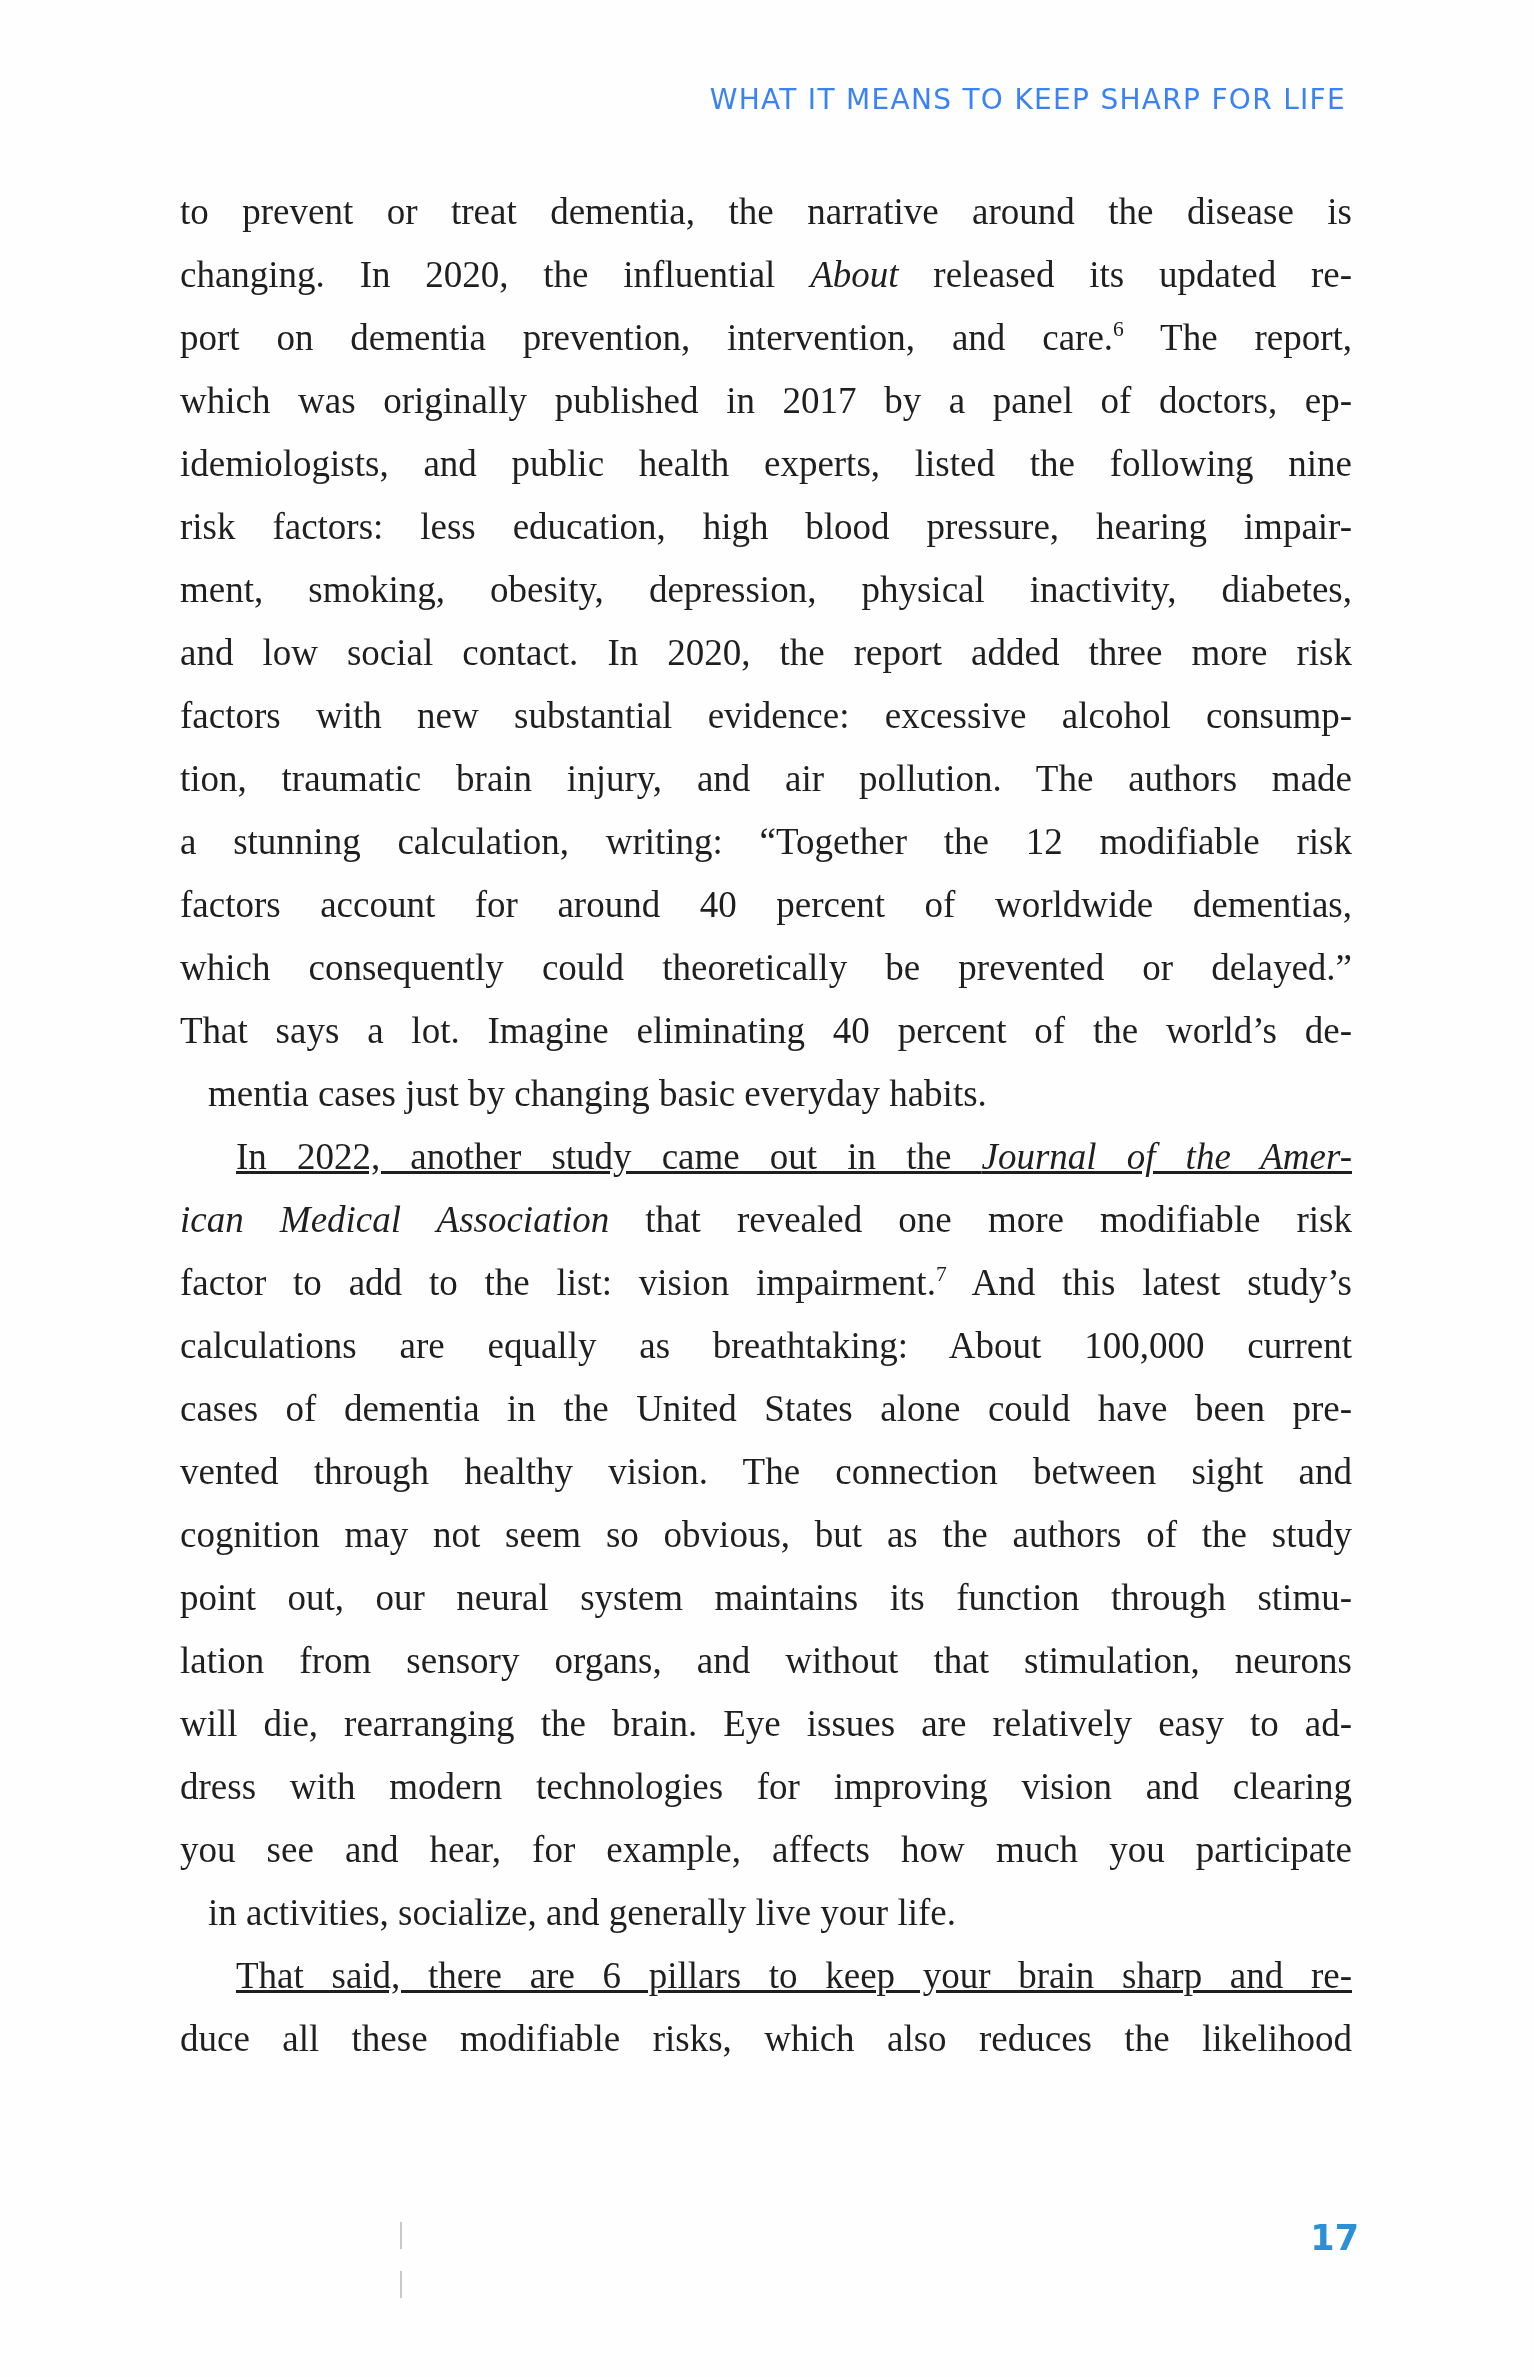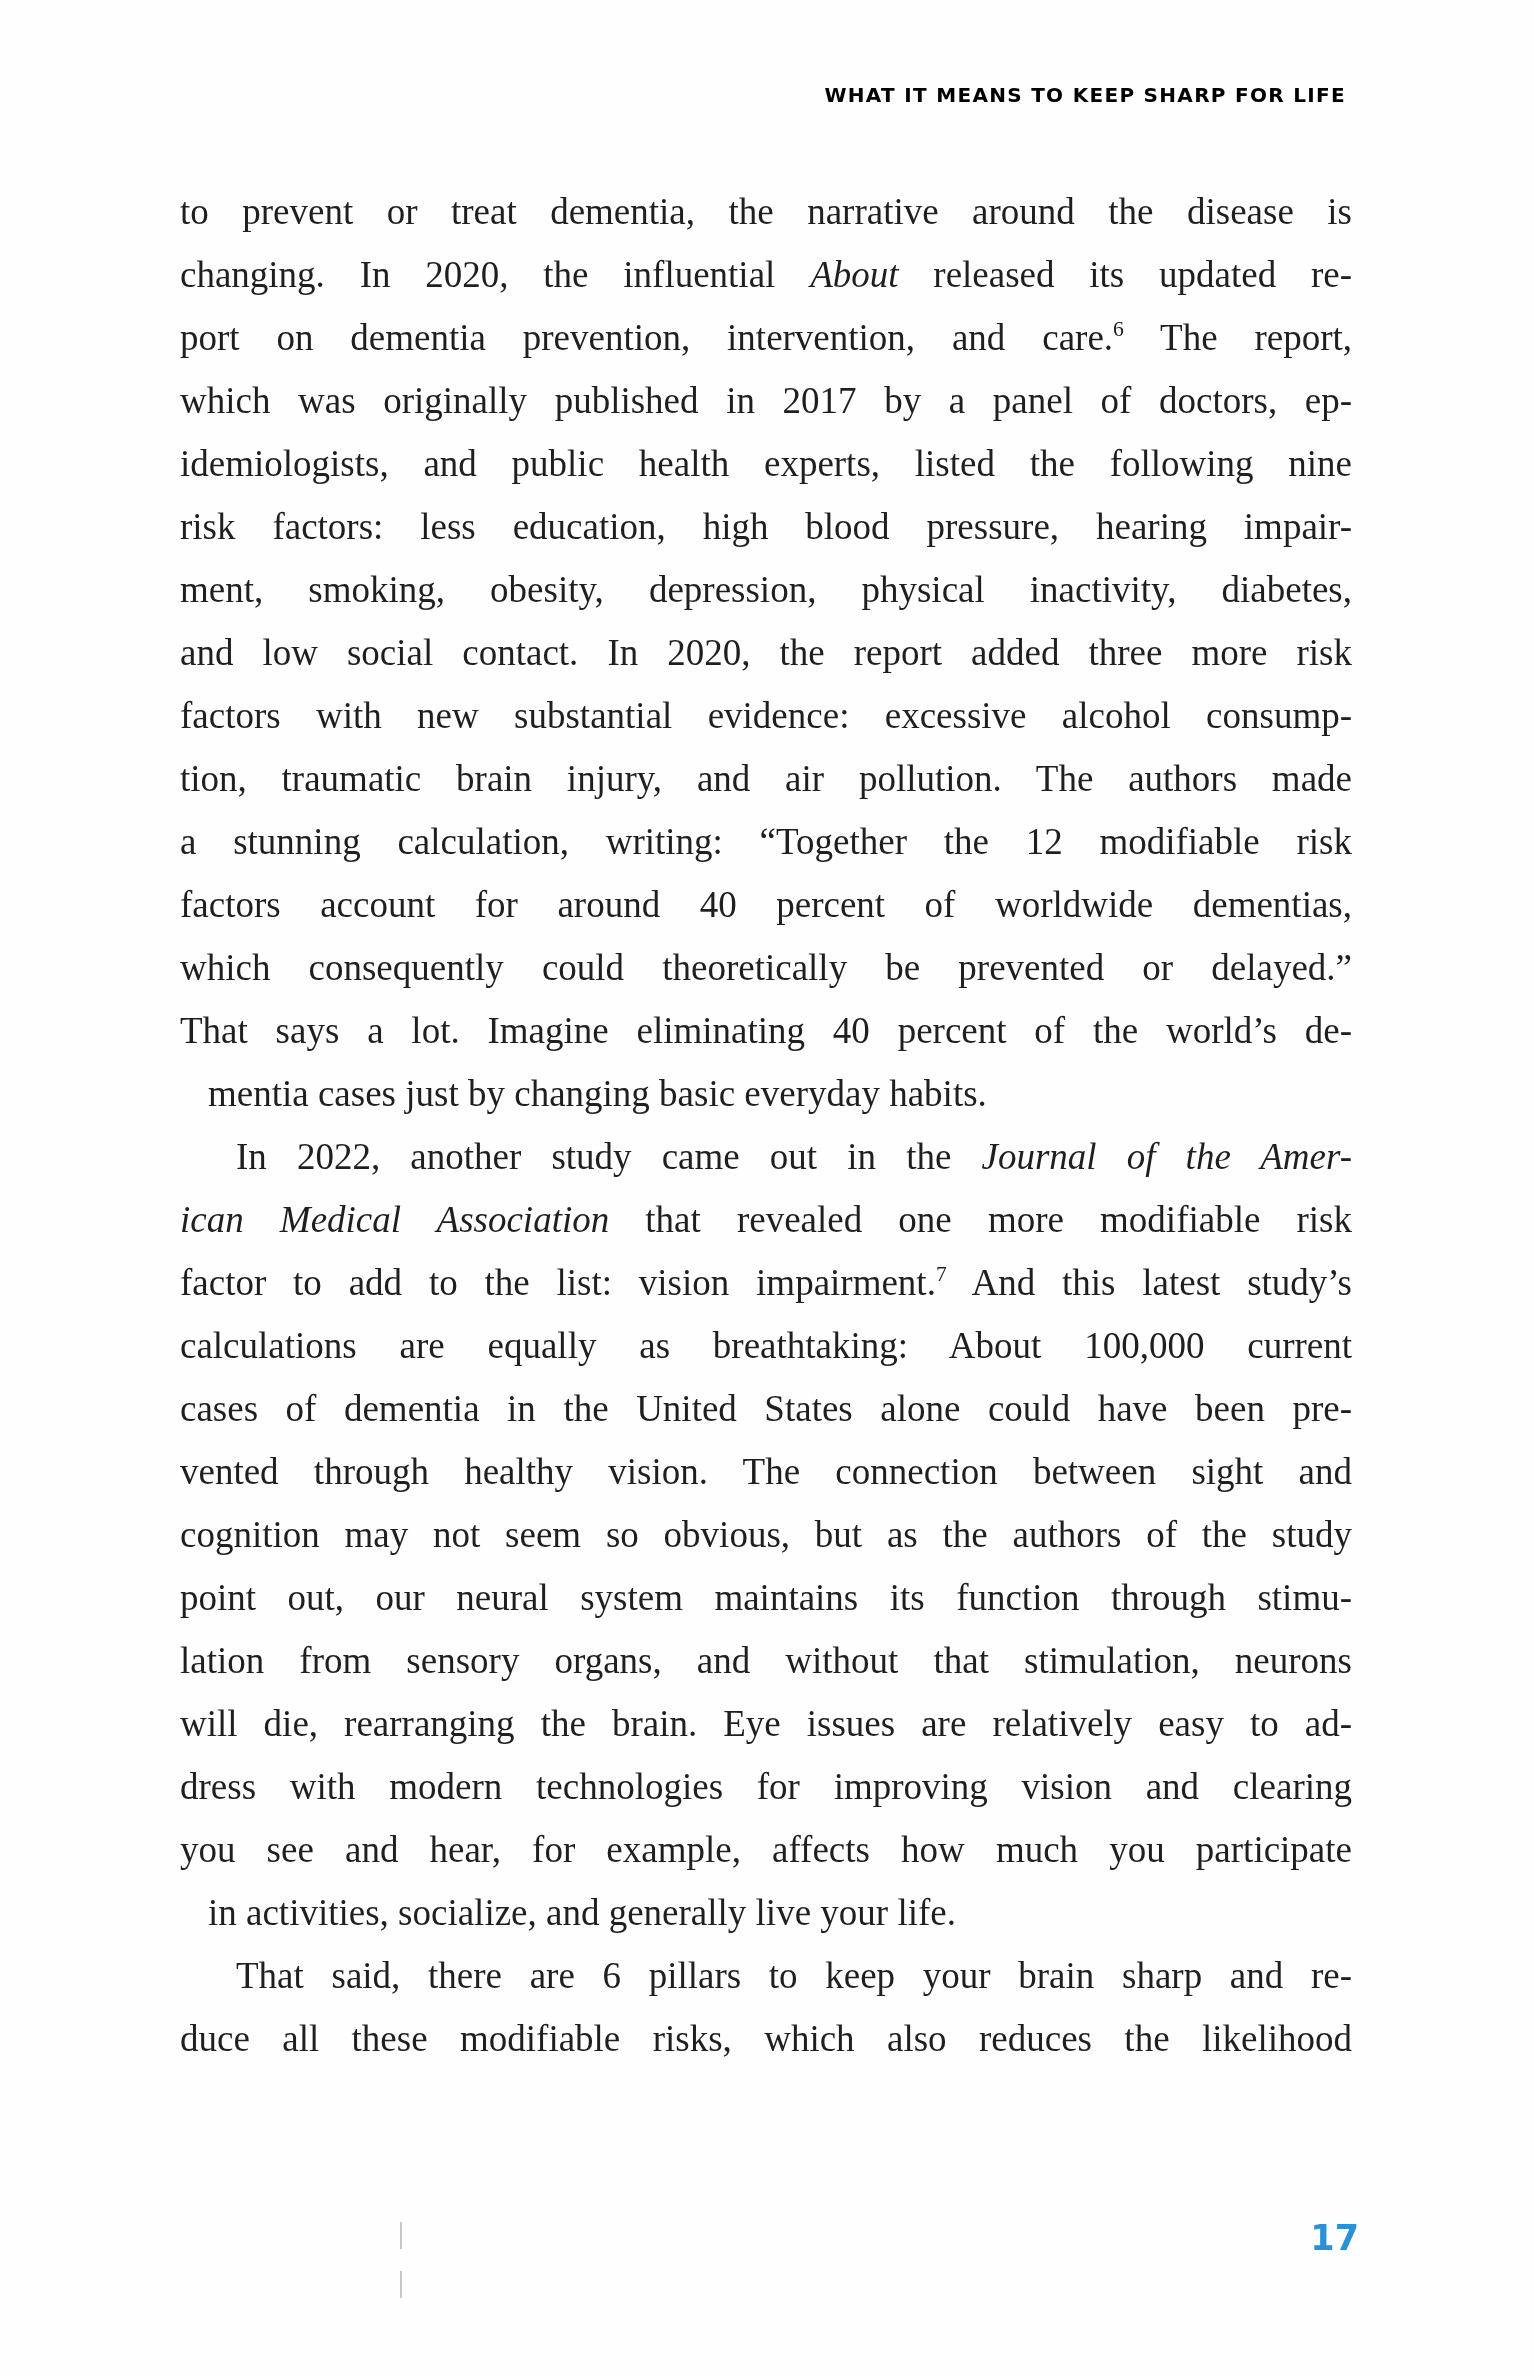--- a/index.html
+++ b/index.html
@@ -18,24 +18,24 @@
       position: absolute;
       left: 0; top: 0;
       width: 1535px;
       height: 2377px;
     }
     .running-head {
       position: absolute;
       top: 83px;
       right: 189px;
       font-family: "DejaVu Sans", sans-serif;
-      font-weight: bold;
-      font-size: 20px;
+      font-weight: normal;
+      font-size: 28px;
       letter-spacing: 1.3px;
-      color: #000000;
+      color: #3b82f6;
       white-space: nowrap;
     }
     .body-text {
       position: absolute;
       left: 180px;
       top: 180px;
       width: 1172px;
       font-family: "Liberation Serif", "DejaVu Serif", serif;
       font-size: 37px;
       line-height: 63px;
@@ -48,20 +48,21 @@
       text-align: justify;
       text-align-last: justify;
       white-space: nowrap;
     }
     .line.last {
       text-align-last: left;
       margin-left: 28px;
     }
     .line.indent {
       padding-left: 56px;
+      text-decoration: underline;
     }
     sup {
       font-size: 21.6px;
       line-height: 0;
       vertical-align: 14.4px;
     }
     em {
       font-style: italic;
     }
     .page-number {

